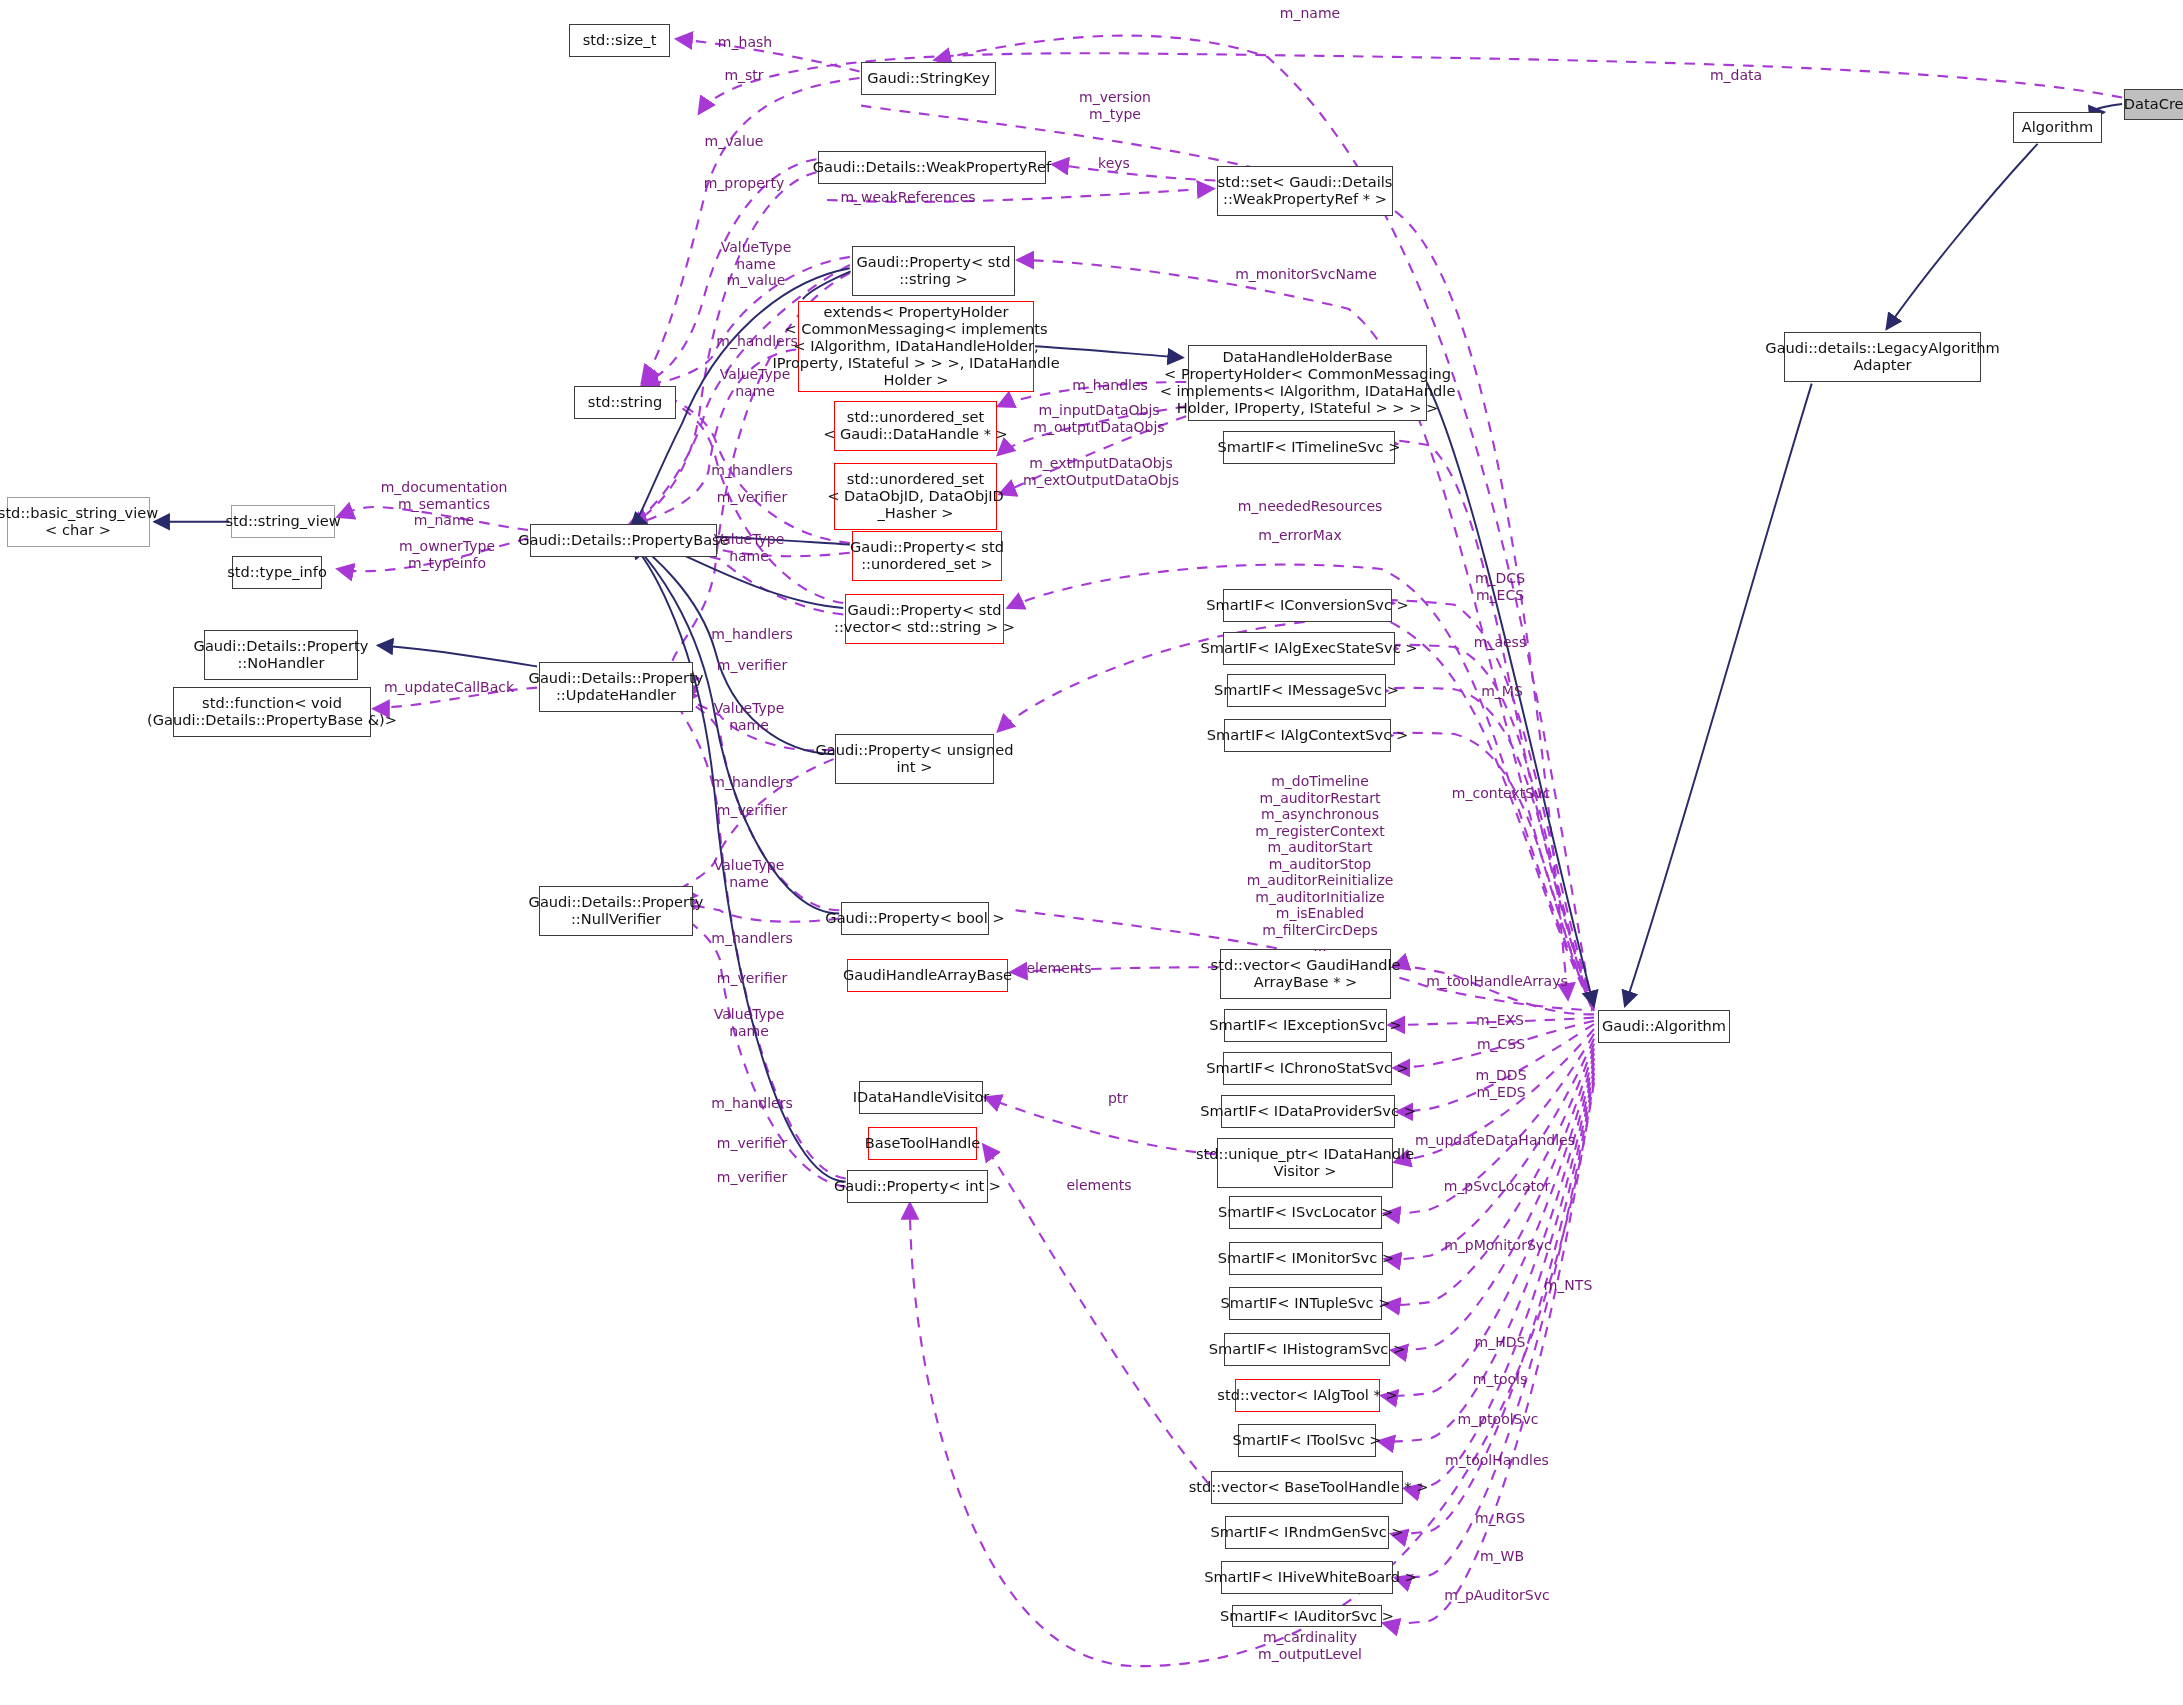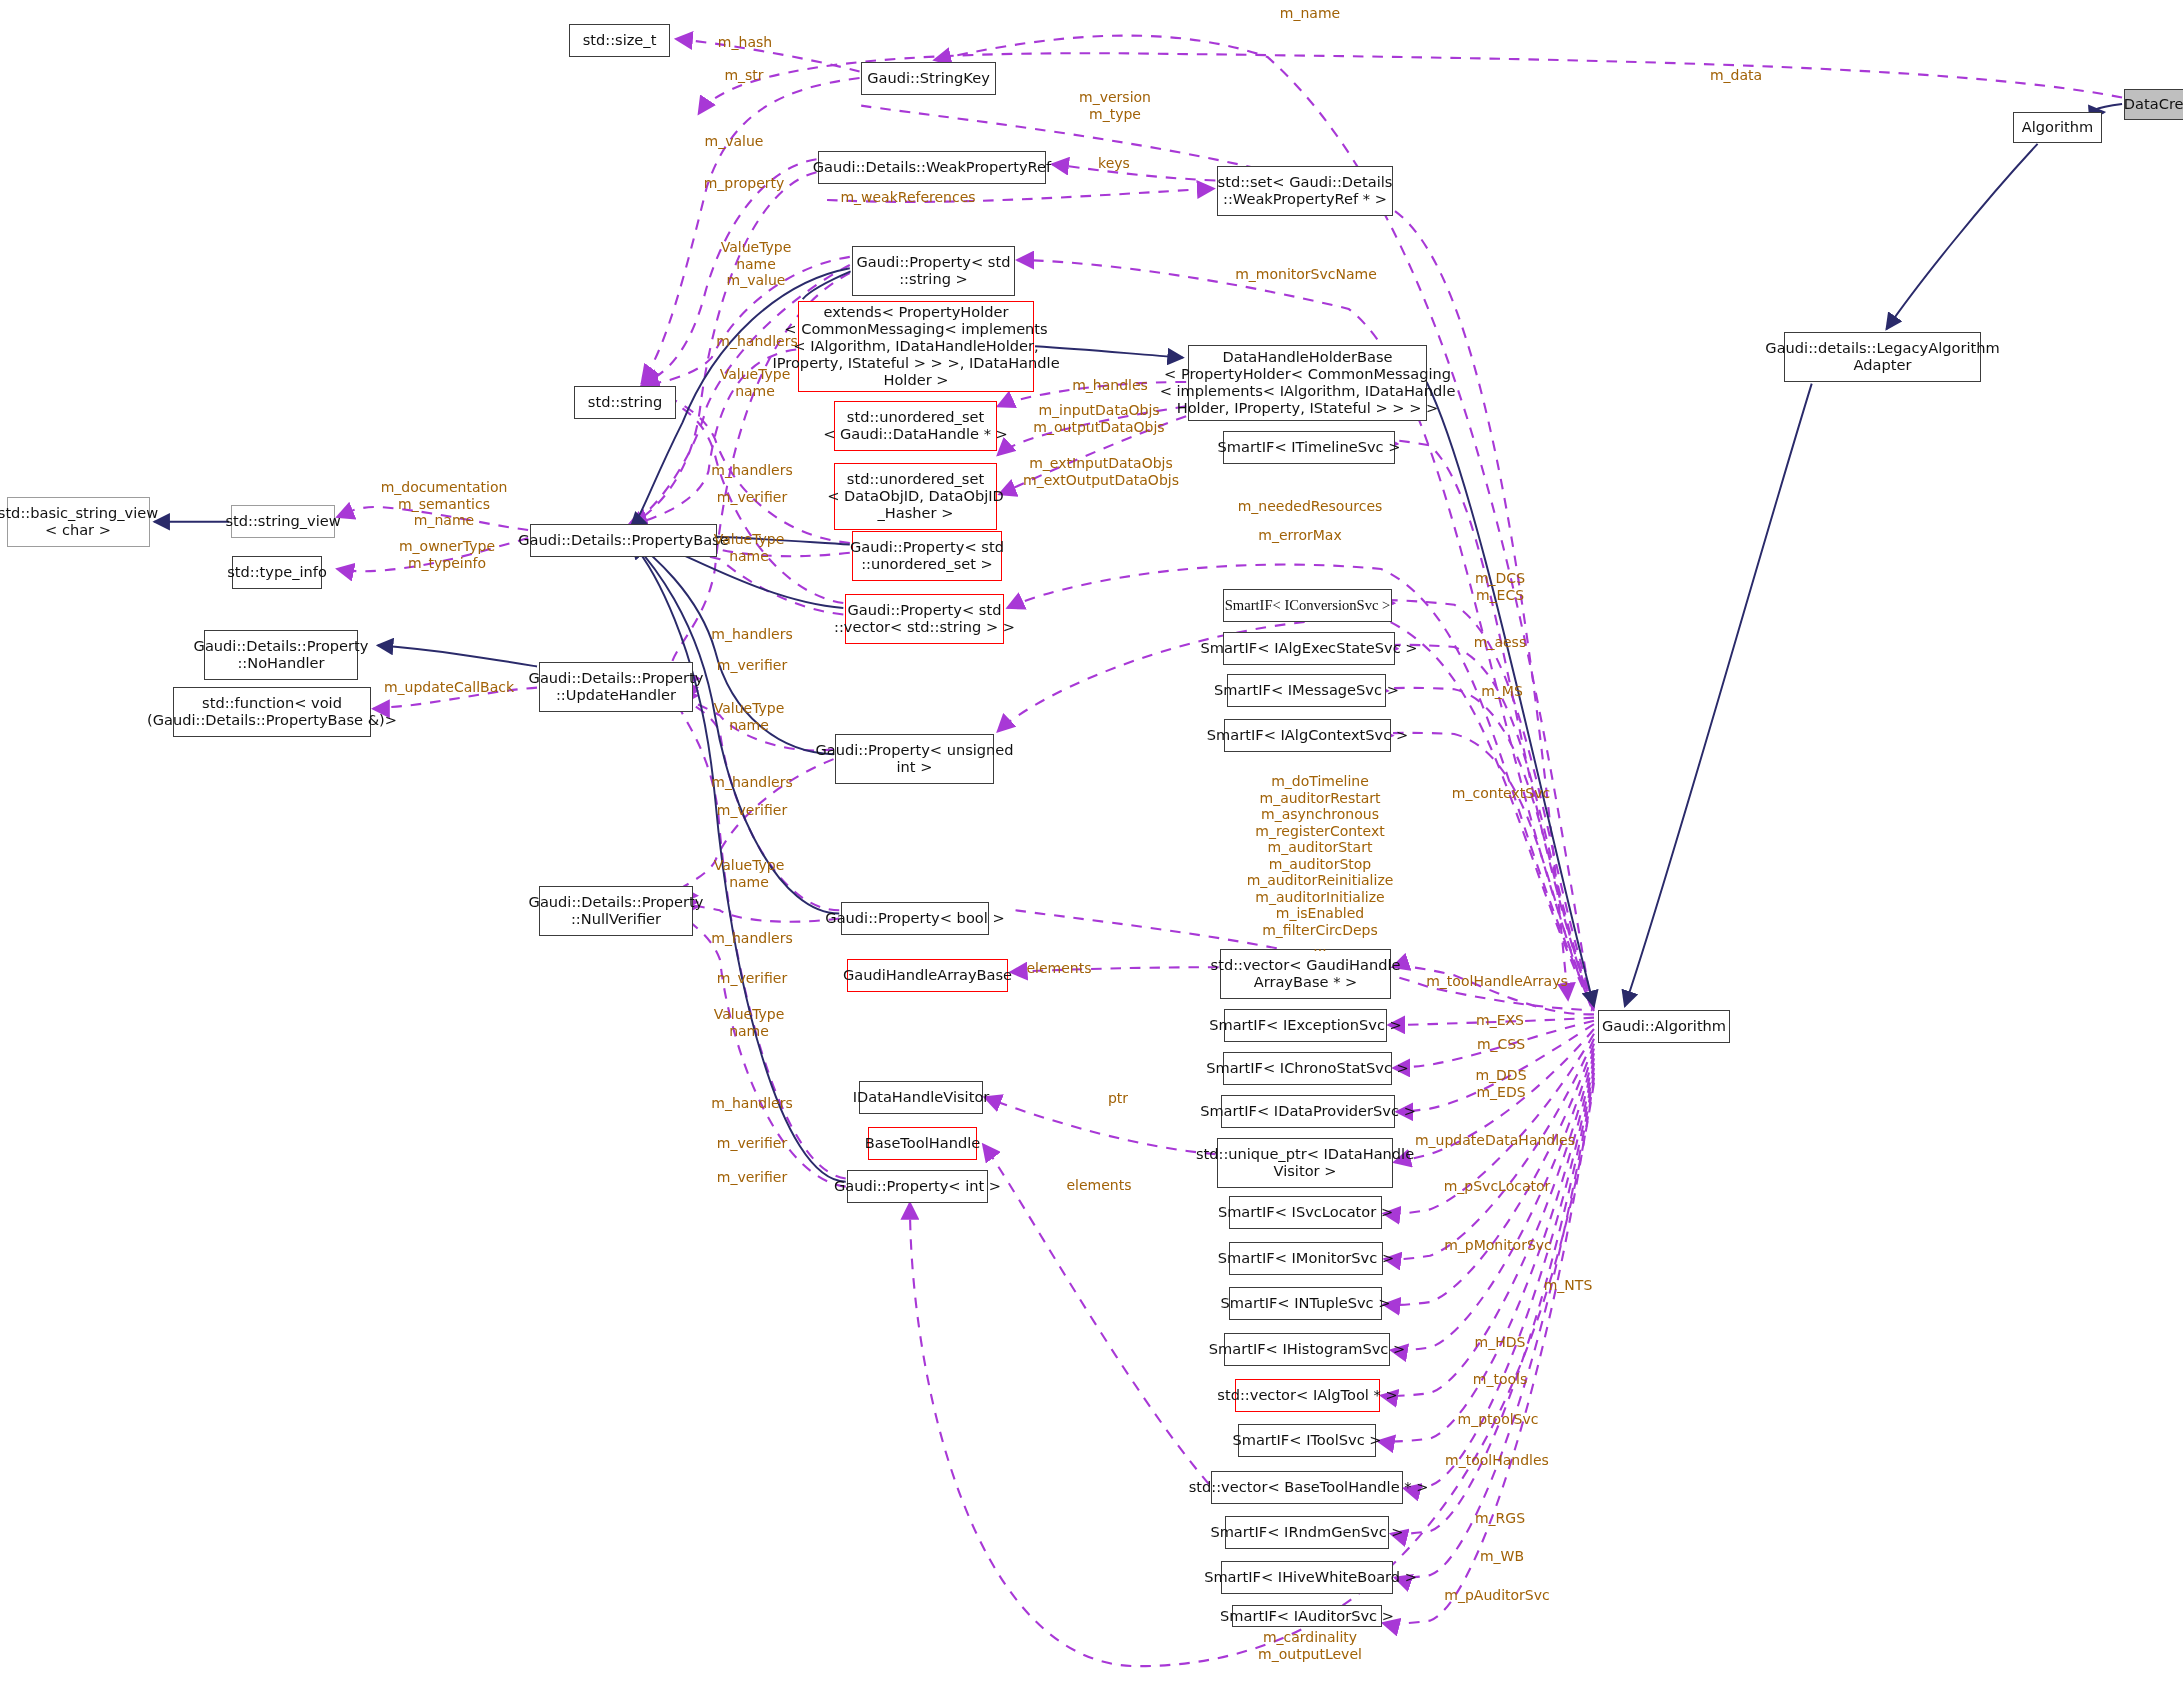--- a/index.html
+++ b/index.html
@@ -27,21 +27,21 @@
     justify-content:center;
     white-space:pre;
     padding:1.6px 4.9px;
   }
   .node.red{border-color:#ff0000;}
   .node.gray{background:#bfbfbf;border-color:#3c3c3c;}
   .node.light{border-color:#9d9d9d;}
   .elabel{
     position:absolute;
     font-size:14px;
-    color:#a16207;
+    color:#701a75;
     white-space:pre;
     text-align:center;
     line-height:1.18;
     transform:translateX(-50%);
   }
 </style>
 </head>
 <body>
 
 <div id="canvas">
@@ -233,21 +233,21 @@
 _Hasher &gt;</div>
       <div class="node light" style="left: 6.5px; top: 497px; width: 143px; height: 50px;">std::basic_string_view
 &lt; char &gt;</div>
       <div class="node light" style="left: 231px; top: 505px; width: 104px; height: 32.5px;">std::string_view</div>
       <div class="node" style="left: 530px; top: 524px; width: 187px; height: 32.5px;">Gaudi::Details::PropertyBase</div>
       <div class="node" style="left: 232px; top: 556px; width: 90px; height: 32.5px;">std::type_info</div>
       <div class="node red" style="left: 852px; top: 531px; width: 150px; height: 50px;">Gaudi::Property&lt; std
 ::unordered_set &gt;</div>
       <div class="node red" style="left: 845px; top: 594px; width: 159px; height: 50px;">Gaudi::Property&lt; std
 ::vector&lt; std::string &gt; &gt;</div>
-      <div class="node" style="left: 1223px; top: 589px; width: 169px; height: 32.5px; font-family: Liberation Serif, serif;">SmartIF&lt; IConversionSvc &gt;</div>
+      <div class="node" style="left: 1223px; top: 589px; width: 169px; height: 32.5px;">SmartIF&lt; IConversionSvc &gt;</div>
       <div class="node" style="left: 204px; top: 630px; width: 154px; height: 50px;">Gaudi::Details::Property
 ::NoHandler</div>
       <div class="node" style="left: 1223px; top: 632px; width: 172px; height: 32.5px;">SmartIF&lt; IAlgExecStateSvc &gt;</div>
       <div class="node" style="left: 539px; top: 662px; width: 154px; height: 50px;">Gaudi::Details::Property
 ::UpdateHandler</div>
       <div class="node" style="left: 173px; top: 687px; width: 198px; height: 50px;">std::function&lt; void
 (Gaudi::Details::PropertyBase &amp;)&gt;</div>
       <div class="node" style="left: 1227px; top: 674px; width: 159px; height: 32.5px;">SmartIF&lt; IMessageSvc &gt;</div>
       <div class="node" style="left: 1224px; top: 719px; width: 167px; height: 32.5px;">SmartIF&lt; IAlgContextSvc &gt;</div>
       <div class="node" style="left: 835px; top: 734px; width: 159px; height: 50px;">Gaudi::Property&lt; unsigned

